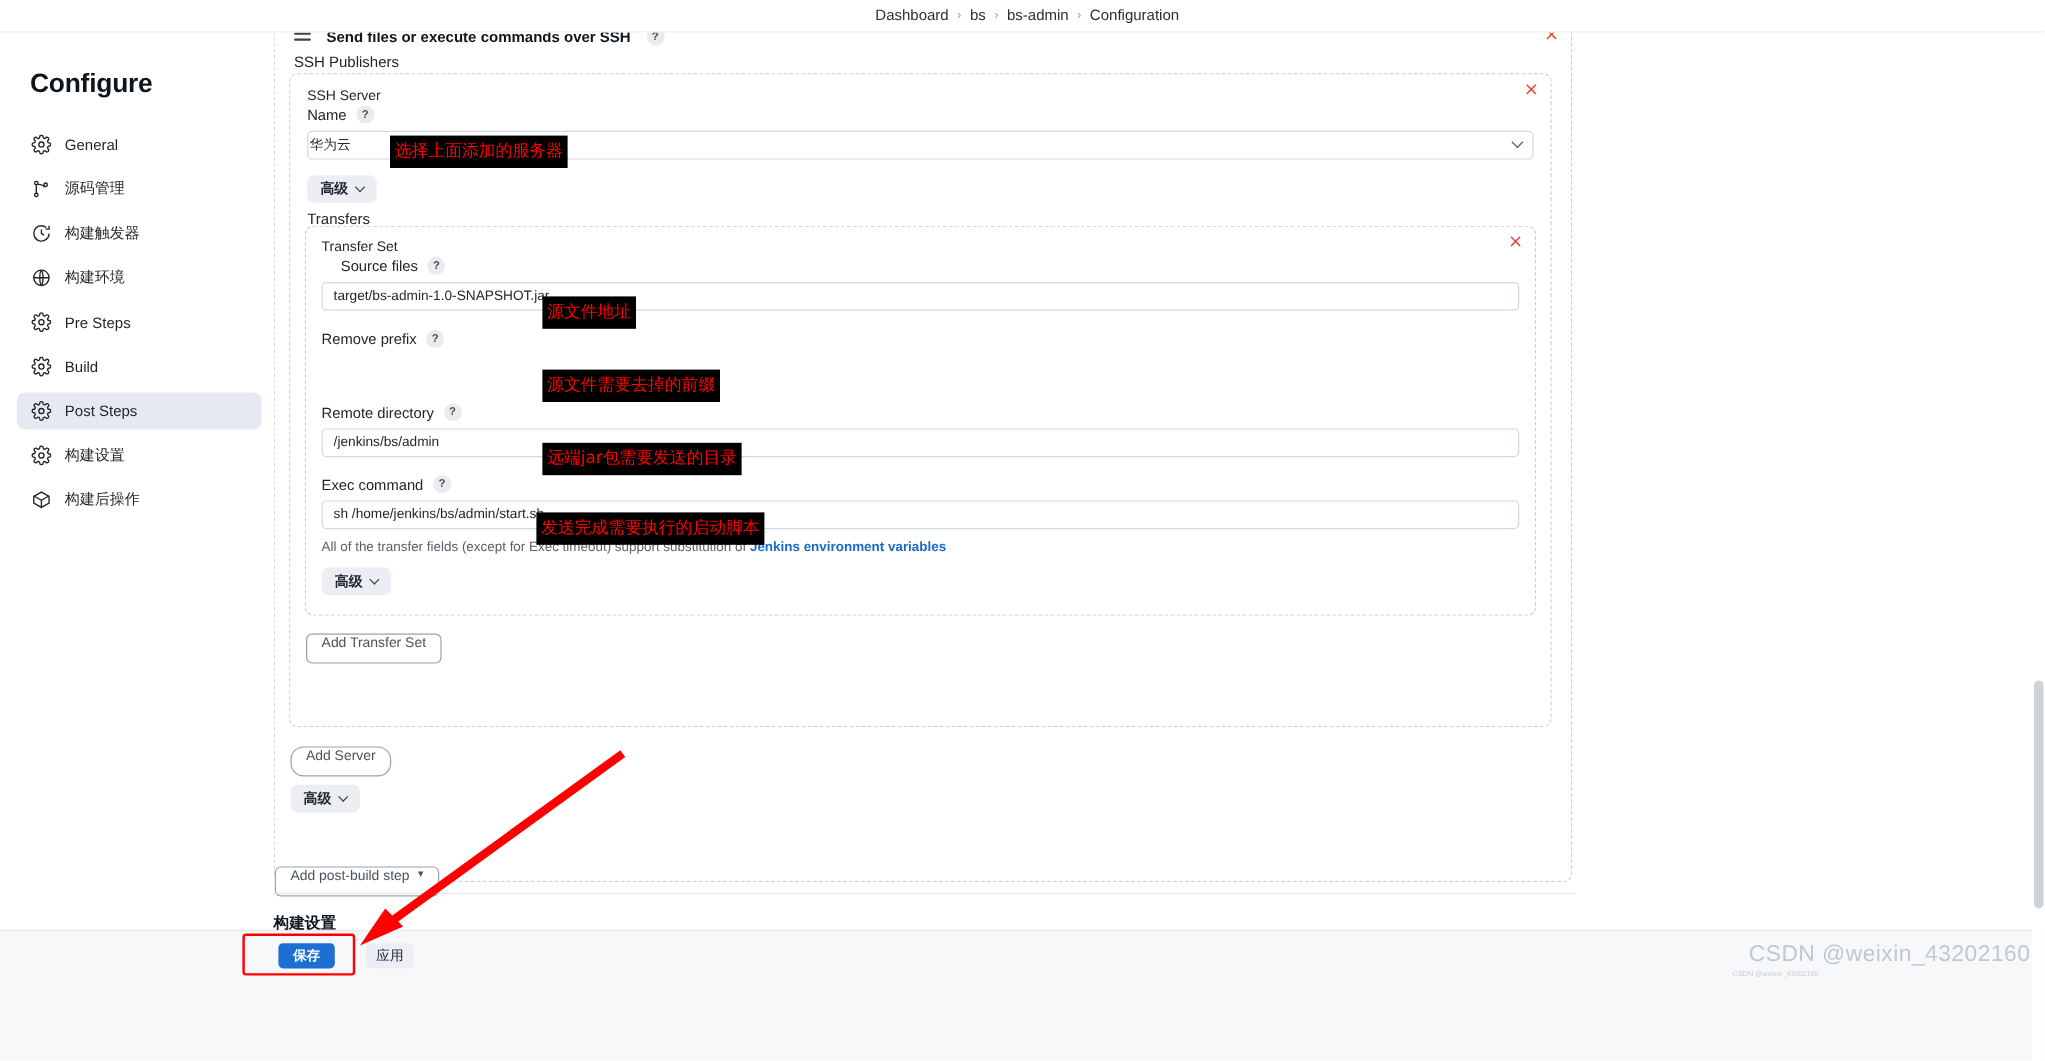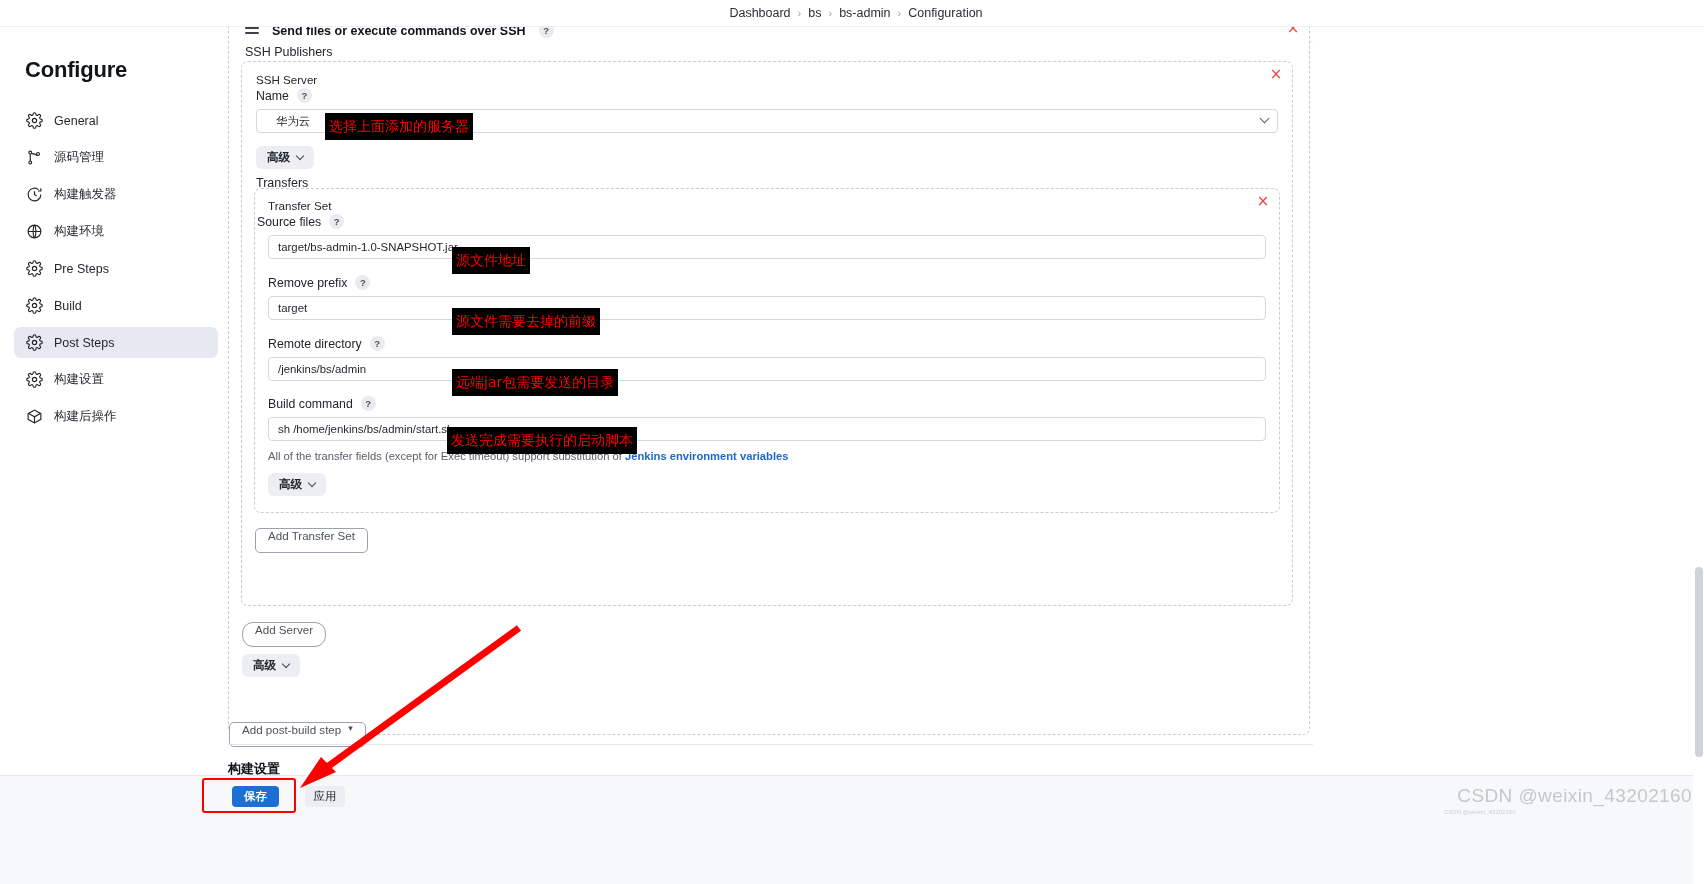--- a/index.html
+++ b/index.html
@@ -108,21 +108,21 @@
     width: 100%; height: 24px;
     border: 1px solid #d3d8de; border-radius: 4px;
     background: #fff; font-size: 11.4px; color: #23282d;
     padding: 4px 9px; font-family: inherit;
     resize: none; overflow: hidden; line-height: 15px;
   }
   select.sel-input {
     width: 100%; height: 24px;
     border: 1px solid #d3d8de; border-radius: 4px;
     background: #fff; font-size: 11.4px; color: #23282d;
-    padding: 0 19px; font-family: inherit;
+    padding: 0 1px; font-family: inherit;
     appearance: none; -webkit-appearance: none; outline: none;
   }
   .sel-wrap { position: relative; }
   .sel-caret {
     position: absolute; right: 10px; top: 9px;
     width: 7px; height: 7px; pointer-events: none;
     border-right: 1.4px solid #586069; border-bottom: 1.4px solid #586069;
     transform: rotate(45deg); margin-top: -3px;
   }
 
@@ -358,46 +358,43 @@
             <span class="adv-caret"></span>
           </button>
 
           <div class="sec-label" style="position:absolute; left:14px; top:114px;">Transfers</div>
 
           <div class="transfers-box">
             <div class="close-x" style="right:8px; top:5px;">×</div>
 
             <div style="position:absolute; left:13px; top:10px; font-size:11.6px; color:#20262c;">Transfer Set</div>
 
-            <div class="fld-label" style="position:absolute; left:2px; top:25px;">
+            <div class="fld-label" style="position:absolute; left:29px; top:25px;">
               <span>Source files</span>
               <span class="help-btn">?</span>
             </div>
             <div style="position:absolute; left:13px; top:46px; width:998px;">
               <input class="txt-input" type="text" value="target/bs-admin-1.0-SNAPSHOT.jar" style="">
             </div>
 
             <div class="fld-label" style="position:absolute; left:13px; top:86px;">
               <span>Remove prefix</span>
               <span class="help-btn">?</span>
             </div>
-            <div style="position:absolute; left:13px; top:107px; width:998px;">
-              <input class="txt-input" type="text" value="target" style="">
-            </div>
 
             <div class="fld-label" style="position:absolute; left:13px; top:147px;">
               <span>Remote directory</span>
               <span class="help-btn">?</span>
             </div>
             <div style="position:absolute; left:13px; top:168px; width:998px;">
               <input class="txt-input" type="text" value="/jenkins/bs/admin" style="">
             </div>
 
             <div class="fld-label" style="position:absolute; left:13px; top:207px;">
-              <span>Build command</span>
+              <span>Exec command</span>
               <span class="help-btn">?</span>
             </div>
             <div style="position:absolute; left:13px; top:228px; width:998px;">
               <textarea class="txt-area" style="">sh /home/jenkins/bs/admin/start.sh</textarea>
             </div>
 
             <div class="note" style="position:absolute; left:13px; top:261px;">
               <span>All of the transfer fields (except for Exec timeout) support substitution of </span><a href="#">Jenkins environment variables</a>
             </div>
 

